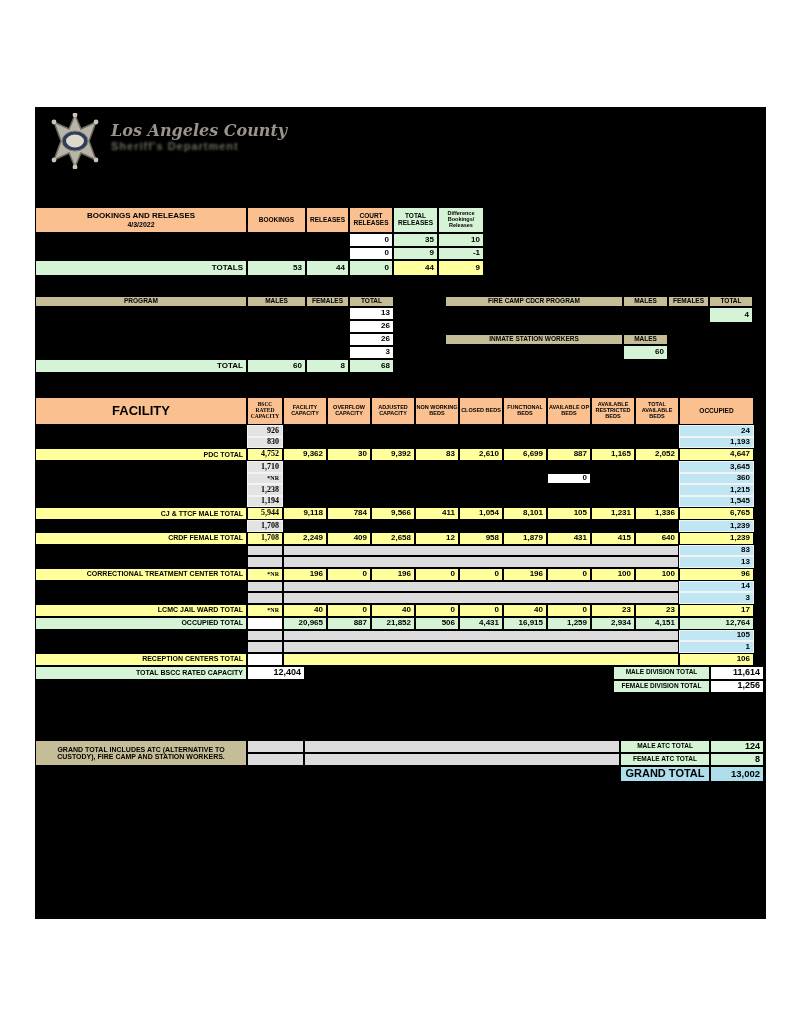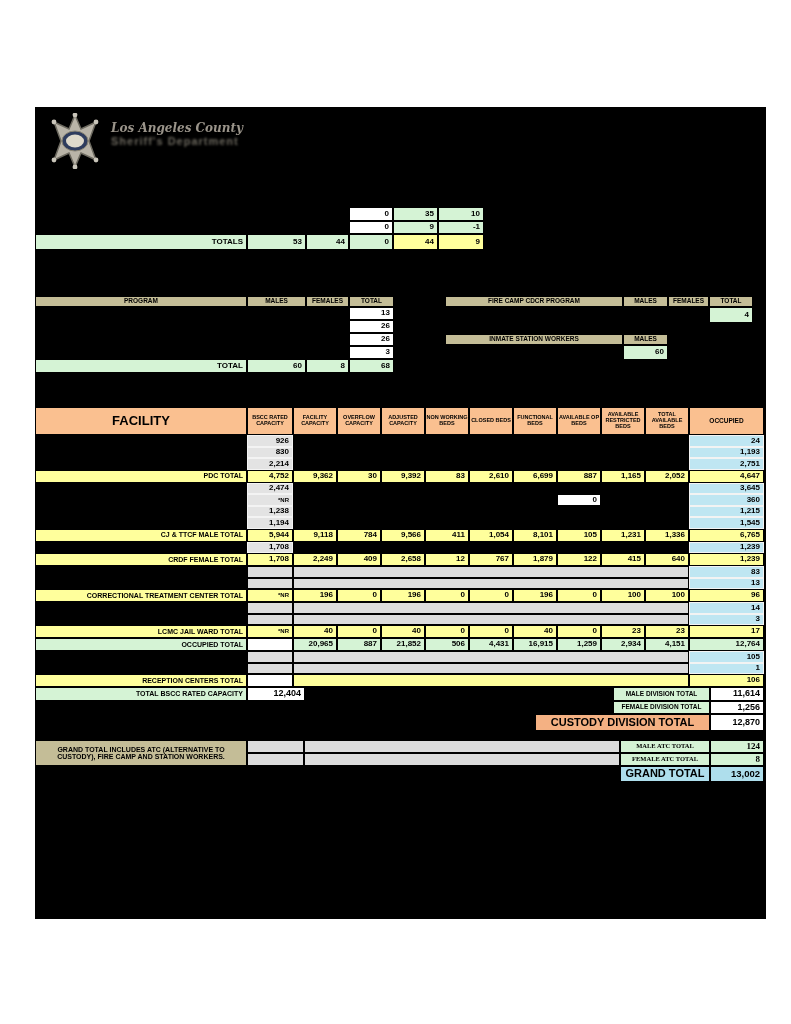--- a/index.html
+++ b/index.html
@@ -19,25 +19,25 @@
   .bg-green{background:#D5F3D5;}
   .bg-yellow{background:#FFFF9C;}
   .bg-blue{background:#BFE6F2;}
   .bg-blue2{background:#AEDEEC;}
   .bg-tan{background:#C4BD97;}
   .bg-gray{background:#DCDCDC;}
   .bg-bscc{background:#E3E3E3;}
   .bg-white{background:#fff;}
   .wsep{border:1px solid #f3f3f3;}
   .h6{font-size:6.5px;} .h5{font-size:5.5px;} .h7{font-size:7px;} .h9{font-size:9px;}
-  .fl{width:212px;} .fb{width:46px;} .fm{width:396px;} .fn{width:44px;} .fo{width:75px;}
+  .fl{width:212px;} .fb{width:36px;font-family:Liberation Serif, serif;} .fm{width:396px;} .fn{width:44px;} .fo{width:75px;}
   .logo{position:absolute;left:14px;top:6px;display:flex;align-items:flex-start;}
   .logo-text{margin-left:10px;margin-top:8px;}
   .logo-line1{font-family:"DejaVu Serif",serif;font-style:italic;font-weight:bold;
-              font-size:12px;color:#9a948a;}
+              font-size:16px;color:#9a948a;}
   .logo-line2{font-size:11px;font-weight:bold;color:#6b675d;filter:blur(1px);letter-spacing:1px;}
   .twolines{display:flex;flex-direction:column;justify-content:center;align-items:center;width:100%;}
 </style>
 </head>
 <body>
 
 <div class="page">
 <div class="blackarea">
 
   <div class="logo">
@@ -54,20 +54,33 @@
         <ellipse cx="26" cy="28" rx="9" ry="6.5" fill="#ded9cb"></ellipse>
       </g>
     </svg>
     <div class="logo-text">
       <div class="logo-line1">Los Angeles County</div>
       <div class="logo-line2">Sheriff's Department</div>
     </div>
   </div>
 
   <div class="t" style="left:0;top:100px">
+    <div class="r" style="height:26px">
+      <div class="cell bg-orange fl ctr">
+        <div class="twolines">
+          <span>BOOKINGS AND RELEASES</span>
+          <span class="h7">4/3/2022</span>
+        </div>
+      </div>
+      <div class="cell bg-orange ctr h6" style="width:59px">BOOKINGS</div>
+      <div class="cell bg-orange ctr h6" style="width:43px">RELEASES</div>
+      <div class="cell bg-orange ctr h6" style="width:44px">COURT RELEASES</div>
+      <div class="cell bg-green ctr h6" style="width:45px">TOTAL RELEASES</div>
+      <div class="cell bg-green ctr h5" style="width:46px">Difference Bookings/ Releases</div>
+    </div>
     <div class="r" style="height:14px">
       <div class="cell blk" style="width:314px"></div>
       <div class="cell bg-white num" style="width:44px">0</div>
       <div class="cell bg-green num" style="width:45px">35</div>
       <div class="cell bg-green num" style="width:46px">10</div>
     </div>
     <div class="r" style="height:13px">
       <div class="cell blk" style="width:314px"></div>
       <div class="cell bg-white num" style="width:44px">0</div>
       <div class="cell bg-green num" style="width:45px">9</div>
@@ -131,21 +144,21 @@
     <div class="r" style="height:11px">
       <div class="cell bg-tan ctr h6" style="width:178px">INMATE STATION WORKERS</div>
       <div class="cell bg-tan ctr h6" style="width:45px">MALES</div>
     </div>
     <div class="r" style="height:15px">
       <div class="cell blk" style="width:178px"></div>
       <div class="cell bg-green num" style="width:45px">60</div>
     </div>
   </div>
 
-  <div class="t" style="left:0;top:300px">
+  <div class="t" style="left:0;top:290px">
     <div class="r" style="height:28px">
       <div class="cell bg-orange fl ctr" style="font-size:13px">FACILITY</div>
       <div class="cell bg-orange fb ctr h5">BSCC RATED CAPACITY</div>
       <div class="cell bg-orange fn ctr h5">FACILITY CAPACITY</div>
       <div class="cell bg-orange fn ctr h5">OVERFLOW CAPACITY</div>
       <div class="cell bg-orange fn ctr h5">ADJUSTED CAPACITY</div>
       <div class="cell bg-orange fn ctr h5">NON WORKING BEDS</div>
       <div class="cell bg-orange fn ctr h5">CLOSED BEDS</div>
       <div class="cell bg-orange fn ctr h5">FUNCTIONAL BEDS</div>
       <div class="cell bg-orange fn ctr h5">AVAILABLE OP BEDS</div>
@@ -159,44 +172,38 @@
       <div class="cell bg-bscc fb num wsep">926</div>
       <div class="cell blk fm"></div>
       <div class="cell bg-blue fo num wsep">24</div>
     </div>
     <div class="r" style="height:11.5px">
       <div class="cell blk fl"></div>
       <div class="cell bg-bscc fb num wsep">830</div>
       <div class="cell blk fm"></div>
       <div class="cell bg-blue fo num wsep">1,193</div>
     </div>
-    <div class="r" style="height:11.5px">
-      <div class="cell blk fl"></div>
-      <div class="cell bg-bscc fb num wsep">2,214</div>
-      <div class="cell blk fm"></div>
-      <div class="cell bg-blue fo num wsep">2,751</div>
-    </div>
 
     <div class="r" style="height:13px">
       <div class="cell bg-yellow fl rgt h7">PDC TOTAL</div>
       <div class="cell bg-yellow fb num">4,752</div>
       <div class="cell bg-yellow fn num">9,362</div>
       <div class="cell bg-yellow fn num">30</div>
       <div class="cell bg-yellow fn num">9,392</div>
       <div class="cell bg-yellow fn num">83</div>
       <div class="cell bg-yellow fn num">2,610</div>
       <div class="cell bg-yellow fn num">6,699</div>
       <div class="cell bg-yellow fn num">887</div>
       <div class="cell bg-yellow fn num">1,165</div>
       <div class="cell bg-yellow fn num">2,052</div>
       <div class="cell bg-yellow fo num">4,647</div>
     </div>
     <div class="r" style="height:11.5px">
       <div class="cell blk fl"></div>
-      <div class="cell bg-bscc fb num wsep">2,474</div>
+      <div class="cell bg-bscc fb num wsep">1,710</div>
       <div class="cell blk fm"></div>
       <div class="cell bg-blue fo num wsep">3,645</div>
     </div>
 
     <div class="r" style="height:11.5px">
       <div class="cell blk fl"></div>
       <div class="cell bg-bscc fb num wsep" style="font-size:6px">*NR</div>
       <div class="cell blk" style="width:264px"></div>
       <div class="cell bg-white fn num">0</div>
       <div class="cell blk" style="width:88px"></div>
@@ -236,23 +243,23 @@
       <div class="cell bg-blue fo num wsep">1,239</div>
     </div>
 
     <div class="r" style="height:13px">
       <div class="cell bg-yellow fl rgt h7">CRDF FEMALE TOTAL</div>
       <div class="cell bg-yellow fb num">1,708</div>
       <div class="cell bg-yellow fn num">2,249</div>
       <div class="cell bg-yellow fn num">409</div>
       <div class="cell bg-yellow fn num">2,658</div>
       <div class="cell bg-yellow fn num">12</div>
-      <div class="cell bg-yellow fn num">767</div>
+      <div class="cell bg-yellow fn num">958</div>
       <div class="cell bg-yellow fn num">1,879</div>
-      <div class="cell bg-yellow fn num">122</div>
+      <div class="cell bg-yellow fn num">431</div>
       <div class="cell bg-yellow fn num">415</div>
       <div class="cell bg-yellow fn num">640</div>
       <div class="cell bg-yellow fo num">1,239</div>
     </div>
 
     <div class="r" style="height:11.5px">
       <div class="cell blk fl"></div>
       <div class="cell bg-gray fb"></div>
       <div class="cell bg-gray fm"></div>
       <div class="cell bg-blue fo num wsep">83</div>
@@ -344,45 +351,40 @@
       <div class="cell bg-green fl rgt h7">TOTAL BSCC RATED CAPACITY</div>
       <div class="cell bg-white num h9" style="width:58px">12,404</div>
       <div class="cell blk" style="width:308px"></div>
       <div class="cell bg-green ctr h6" style="width:97px">MALE DIVISION TOTAL</div>
       <div class="cell bg-white num h9" style="width:54px">11,614</div>
     </div>
     <div class="r" style="height:13px">
       <div class="cell blk" style="width:578px"></div>
       <div class="cell bg-green ctr h6" style="width:97px">FEMALE DIVISION TOTAL</div>
       <div class="cell bg-white num h9" style="width:54px">1,256</div>
-    </div>
-    <div class="r" style="height:17px">
-      <div class="cell blk" style="width:500px"></div>
-      <div class="cell bg-orange2 ctr" style="width:175px;font-size:11px">CUSTODY DIVISION TOTAL</div>
-      <div class="cell bg-white num h9" style="width:54px">12,870</div>
     </div>
   </div>
 
   <div class="t" style="left:0;top:633px">
     <div class="r">
       <div class="cell bg-tan fl ctr h7" style="height:26px">
         <div class="twolines">
           <span>GRAND TOTAL INCLUDES ATC (ALTERNATIVE TO</span>
           <span>CUSTODY), FIRE CAMP AND STATION WORKERS.</span>
         </div>
       </div>
       <div style="display:flex;flex-direction:column;">
         <div class="cell bg-gray" style="width:57px;height:13px"></div>
         <div class="cell bg-gray" style="width:57px;height:13px"></div>
       </div>
       <div style="display:flex;flex-direction:column;">
         <div class="cell bg-gray" style="width:316px;height:13px"></div>
         <div class="cell bg-gray" style="width:316px;height:13px"></div>
       </div>
-      <div style="display:flex;flex-direction:column;font-family:Liberation Serif, serif;">
+      <div style="display:flex;flex-direction:column;">
         <div class="r" style="height:13px">
           <div class="cell bg-green ctr h6" style="width:90px">MALE ATC TOTAL</div>
           <div class="cell bg-green num h9" style="width:54px">124</div>
         </div>
         <div class="r" style="height:13px">
           <div class="cell bg-green ctr h6" style="width:90px">FEMALE ATC TOTAL</div>
           <div class="cell bg-green num h9" style="width:54px">8</div>
         </div>
       </div>
     </div>

